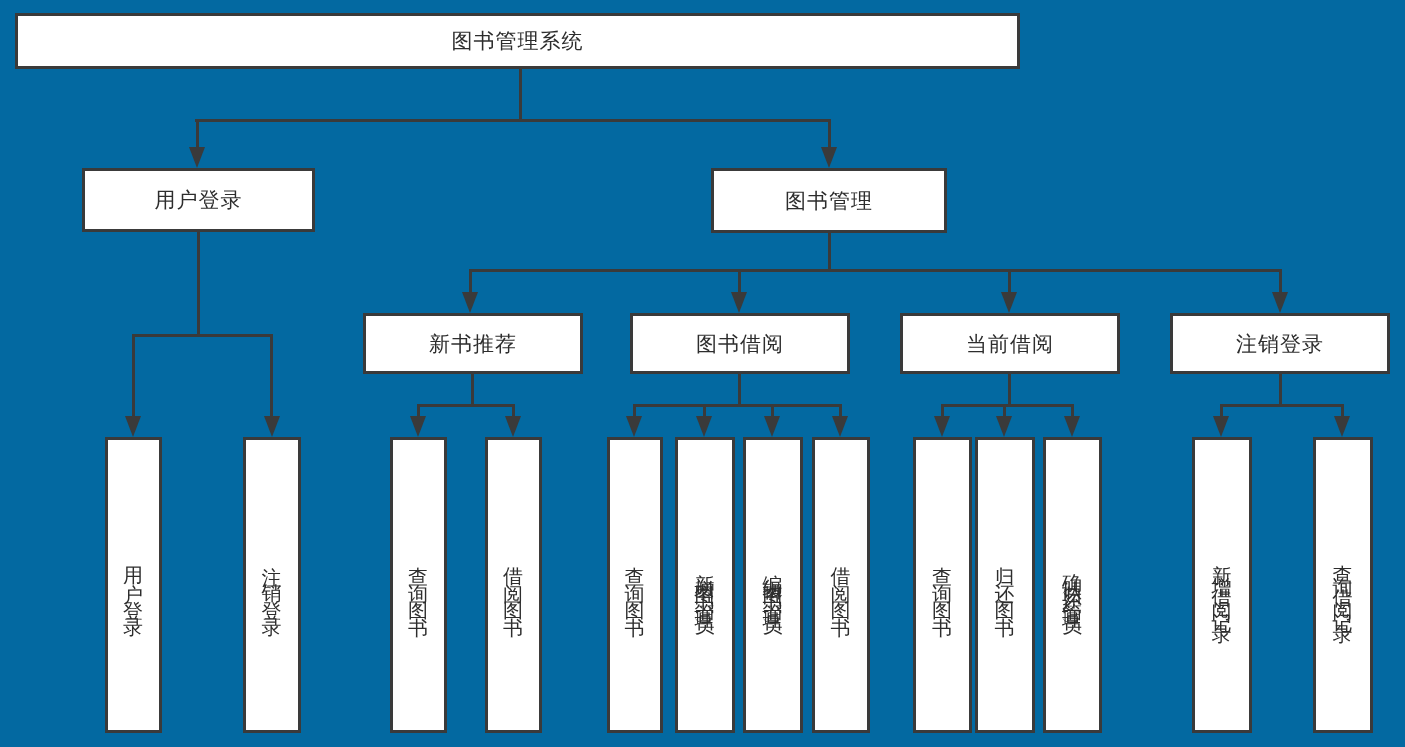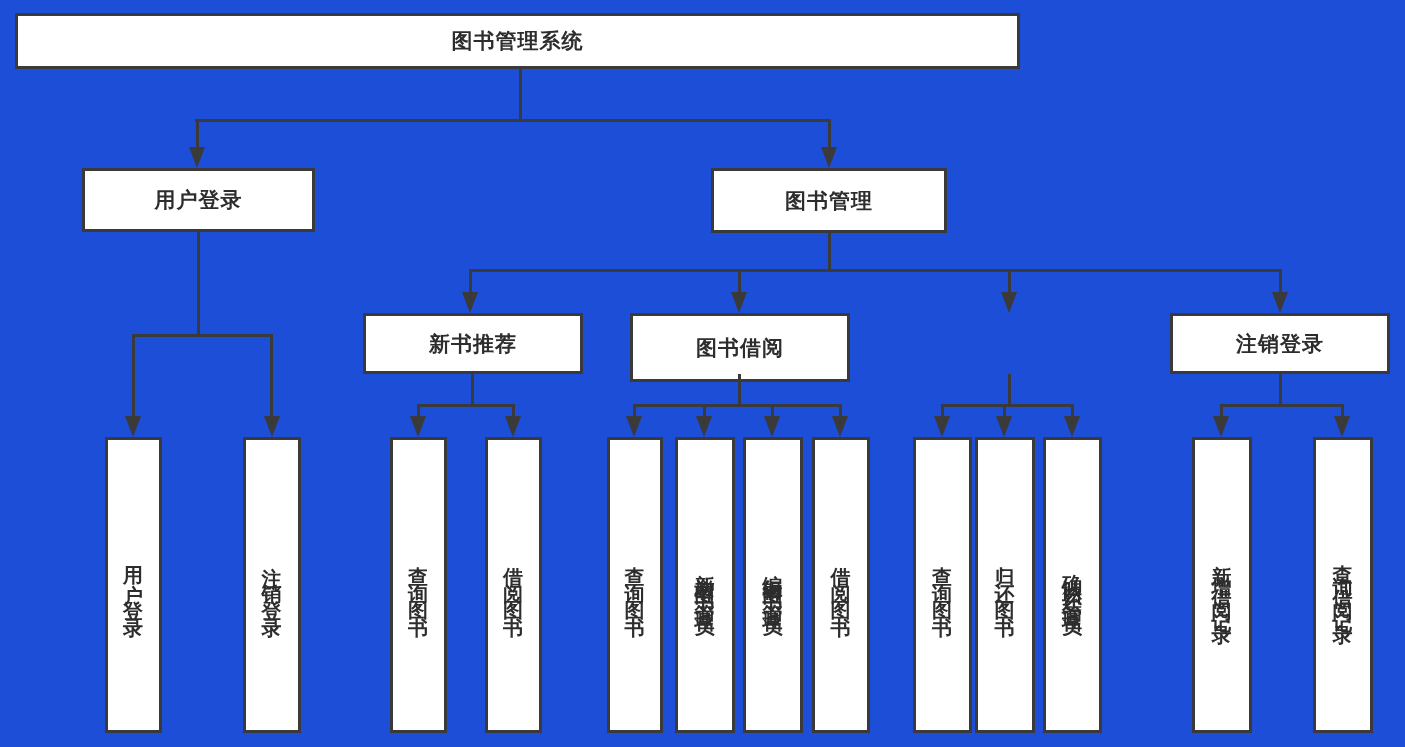--- a/index.html
+++ b/index.html
@@ -5,23 +5,22 @@
   :root{
     --line:#3a3a3a;
     --text:#2d2d2d;
     --wm:#c5c5c5;
   }
   html,body{margin:0;padding:0;background:#fff;}
   body{font-family:"Liberation Sans",sans-serif;}
   #stage{
     position:relative;
     width:1405px;height:747px;
-    background:#1d4ed8;
+    background:#0369a1;
     overflow:hidden;
-    font-weight:bold;
   }
   .box{
     position:absolute;
     box-sizing:border-box;
     border:3px solid var(--line);
     background:#ffffff;
     display:flex;align-items:center;justify-content:center;
     color:var(--text);
     font-size:21px;
     letter-spacing:1px;
@@ -67,22 +66,25 @@
   <div class="box" style="left:82px;top:168px;width:233px;height:64px;">
     <span>用户登录</span>
   </div>
   <div class="box" style="left:363px;top:313px;width:220px;height:61px;">
     <span>新书推荐</span>
   </div>
 
   <div class="box" style="left:711px;top:168px;width:236px;height:65px;">
     <span>图书管理</span>
   </div>
-  <div class="box" style="left:630px;top:313px;width:220px;height:69px;">
+  <div class="box" style="left:630px;top:313px;width:220px;height:61px;">
     <span>图书借阅</span>
+  </div>
+  <div class="box" style="left:900px;top:313px;width:220px;height:61px;">
+    <span>当前借阅</span>
   </div>
   <div class="box" style="left:1170px;top:313px;width:220px;height:61px;">
     <span>注销登录</span>
   </div>
 
   <div class="box leaf" style="left:105px;top:437px;width:57px;height:296px;">
     <span class="vtext" style="letter-spacing: 17px;">用户登录</span>
   </div>
   <div class="box leaf" style="left:243px;top:437px;width:58px;height:296px;">
     <span class="vtext" style="letter-spacing: 17px;">注销登录</span>

